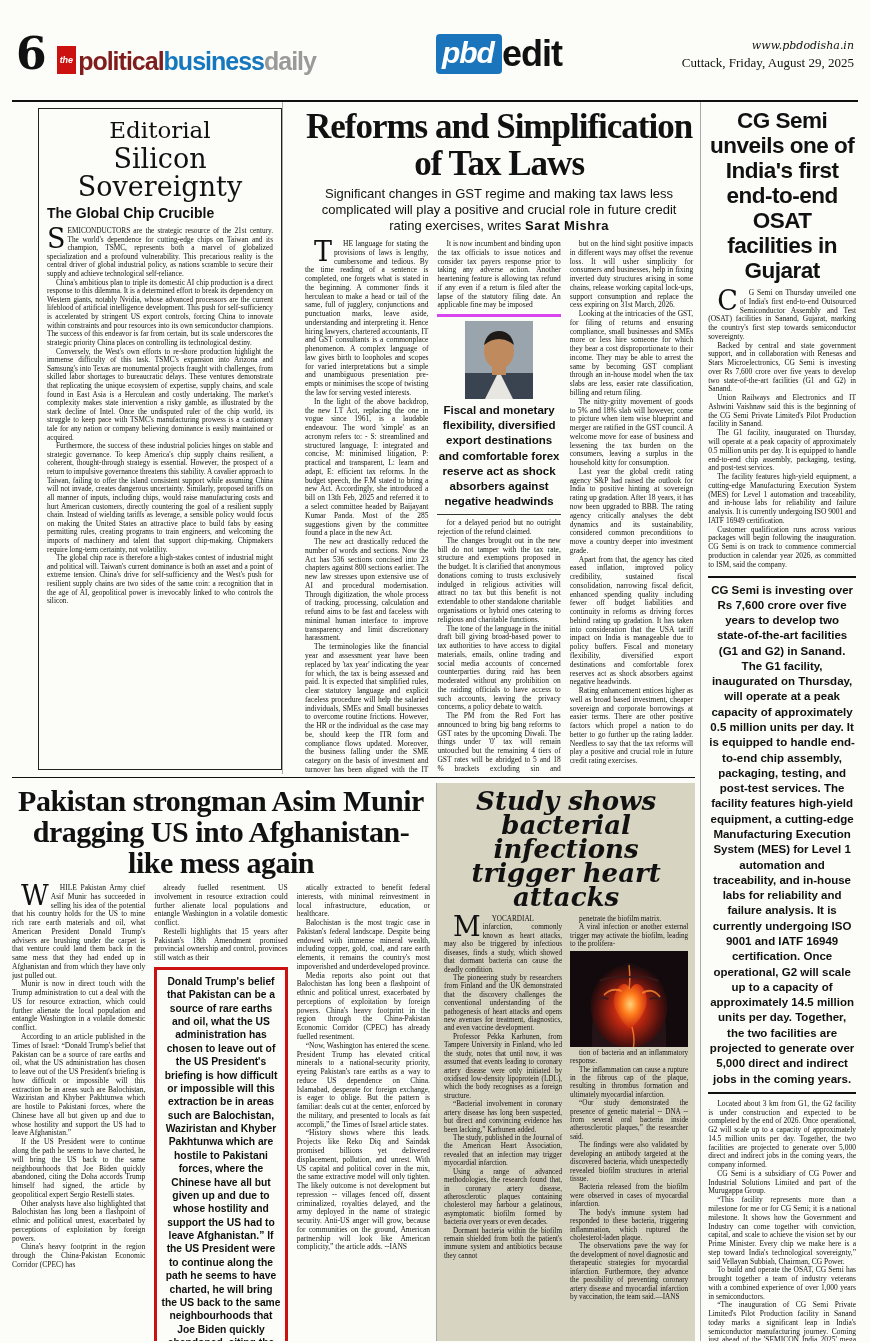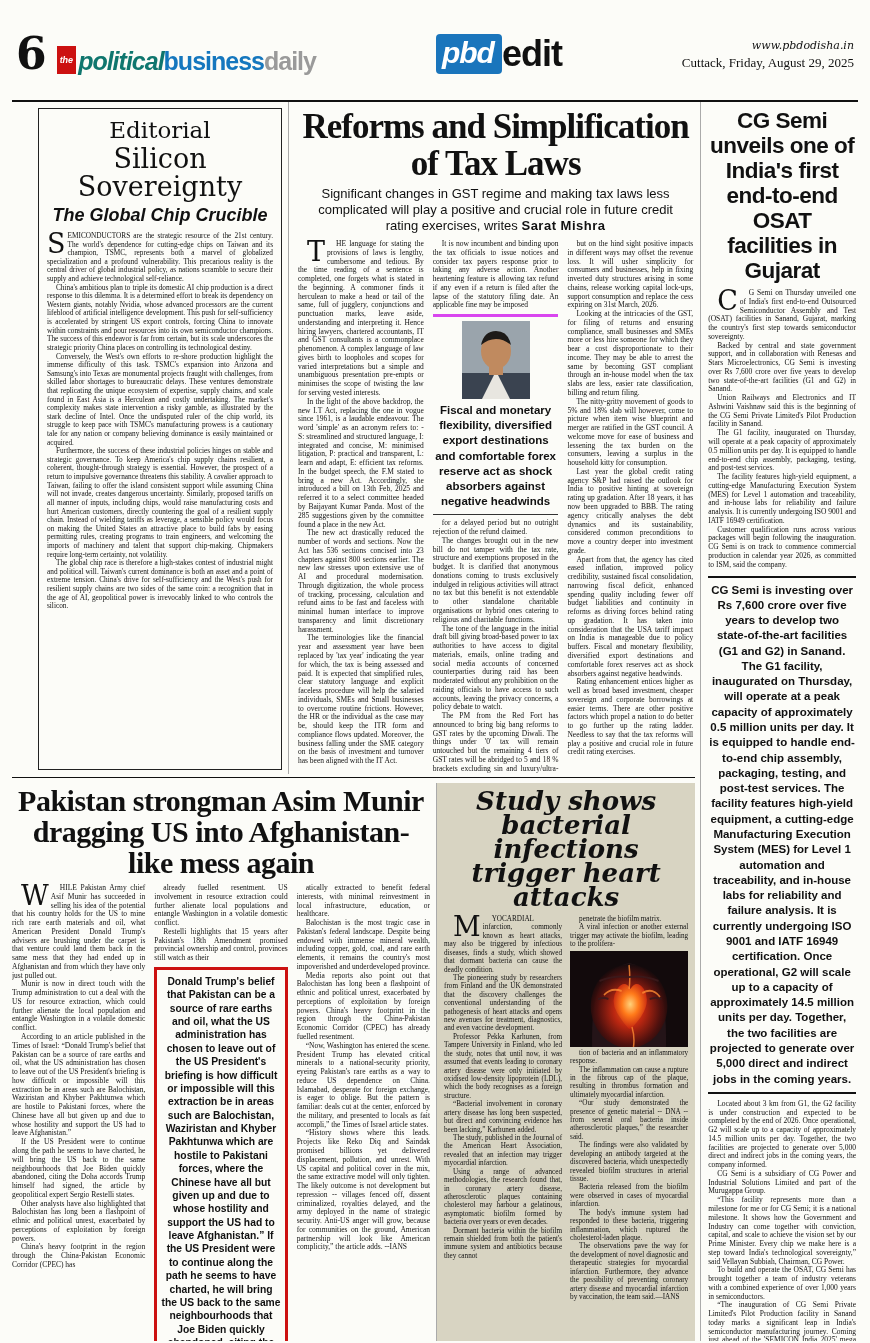--- a/index.html
+++ b/index.html
@@ -4,43 +4,43 @@
 <style>
   html,body{margin:0;padding:0;background:#888;}
   .page{width:870px;height:1343px;background:#fcfcf8;margin:0 auto;position:relative;
         font-family:"Liberation Serif",serif;color:#111;overflow:hidden;box-sizing:border-box;padding:0 12px;}
   
   .hdr{height:100px;display:flex;align-items:center;justify-content:space-between;padding:8px 4px 0 4px;box-sizing:border-box;}
   .hdr-left{display:flex;align-items:flex-end;gap:10px;}
   .pageno{font-size:44px;line-height:40px;font-weight:bold;font-family:"DejaVu Serif",serif;}
   .masthead{display:flex;align-items:flex-end;font-family:"Liberation Sans",sans-serif;font-weight:bold;font-size:25px;letter-spacing:-1px;line-height:26px;}
   .the-badge{background:#cc1111;color:#fff;font-size:9px;font-style:italic;padding:1px 3px;margin-right:2px;align-self:flex-start;letter-spacing:0;}
-  .mh-political{color:#0f766e;font-style:italic;} .mh-business{color:#1577be;} .mh-daily{color:#9a9a9a;}
+  .mh-political{color:#7f1d1d;} .mh-business{color:#1577be;} .mh-daily{color:#9a9a9a;}
   .hdr-center{display:flex;align-items:center;}
   .pbd-box{background:#1a75bc;color:#fff;font-family:"Liberation Sans",sans-serif;font-weight:bold;font-style:italic;
            font-size:30px;padding:2px 8px 4px 6px;border-radius:4px;letter-spacing:-1px;}
   .edit-word{font-family:"Liberation Sans",sans-serif;font-weight:bold;font-size:36px;letter-spacing:-1px;}
   .hdr-right{text-align:right;font-size:12px;line-height:17px;}
   .website{font-style:italic;font-family:"DejaVu Serif",serif;font-size:11px;}
   .dateline{font-size:13px;}
   .hrule{border-top:2px solid #111;margin:0;}
   
   .main{display:flex;height:1239px;}
   .left-zone{width:684px;display:flex;flex-direction:column;}
   
   .top-band{height:672px;display:flex;overflow:hidden;}
   .editorial{width:244px;margin:6px 0 4px 26px;border:1.5px solid #222;padding:6px 8px;box-sizing:border-box;overflow:hidden;}
   .ed-label{text-align:center;font-size:23px;margin:2px 0 2px 0;font-family:"DejaVu Serif",serif;}
   .ed-title{text-align:center;font-size:27px;line-height:28px;margin:0 0 4px 0;font-family:"DejaVu Serif",serif;}
-  .ed-sub{text-align:center;font-family:"Liberation Sans",sans-serif;font-weight:bold;font-size:18px;margin:0 0 6px 0;font-style:italic;}
+  .ed-sub{font-family:"Liberation Sans",sans-serif;font-weight:bold;font-size:14px;margin:0 0 6px 0;}
   .ed-body p{font-size:7.3px;line-height:1.18;text-align:justify;margin:0;text-indent:9px;}
   .ed-body p:first-child{text-indent:0;}
   .dc p:first-child::first-letter{float:left;font-size:27px;line-height:22px;padding:1px 2px 0 0;font-family:"DejaVu Serif",serif;}
   
-  .tax{flex:1;padding:4px 2px 0 9px;border-left:1px solid #aaa;margin-left:6px;overflow:hidden;}
+  .tax{flex:1;padding:4px 2px 0 22px;border-left:1px solid #aaa;overflow:hidden;}
   .tax-title{text-align:center;font-size:35px;line-height:37px;margin:2px 0 4px 0;font-family:"Liberation Serif",serif;letter-spacing:-1px;}
   .standfirst{text-align:center;font-family:"Liberation Sans",sans-serif;font-size:13px;line-height:16px;font-weight:500;margin:0 8px 6px 8px;}
   .standfirst .author{font-weight:bold;letter-spacing:0.5px;}
   .tax-cols{display:flex;gap:9px;}
   .tax-col{flex:1;min-width:0;}
   .tax-col p, .pak-col p, .cg-body p, .bact-col p{font-size:7.5px;line-height:1.17;text-align:justify;margin:0;text-indent:9px;}
   .quote-block{border-top:3px solid #d946ef;border-bottom:1px solid #333;margin:4px 0;padding:4px 0 5px 0;text-align:center;}
   .author-photo{width:68px;height:78px;margin:0 auto 4px auto;display:block;background:#b7b2a6;}
   .tax-quote{font-family:"Liberation Sans",sans-serif;font-weight:bold;font-size:11.5px;line-height:1.32;}
   

